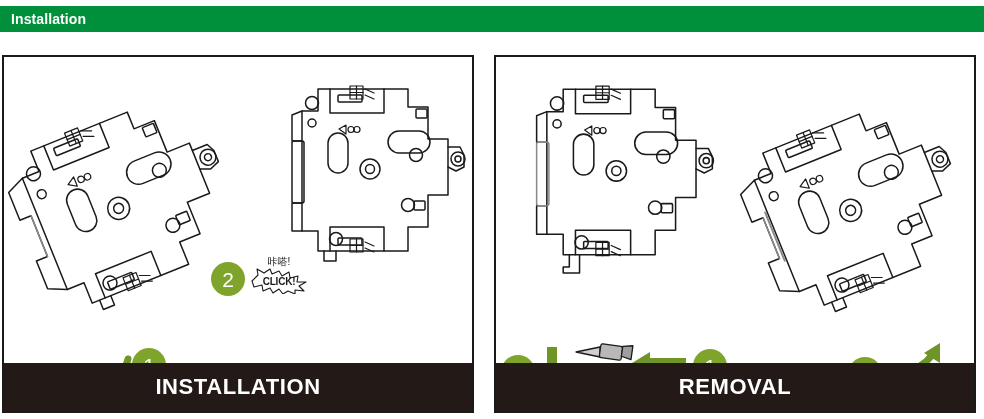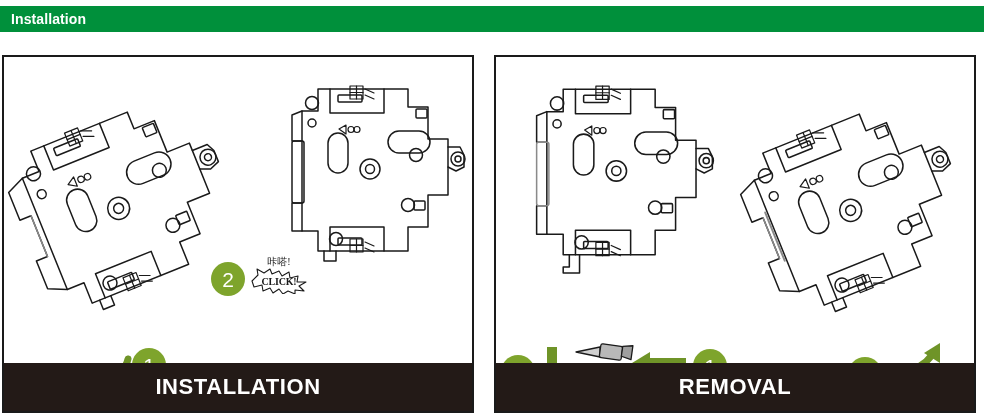--- a/index.html
+++ b/index.html
@@ -156,21 +156,21 @@
     </div>
 
     <div class="badge" style="left:128px;top:291px;">
       <span>1</span>
     </div>
 
     <div class="badge" style="left:207px;top:205px;">
       <span>2</span>
     </div>
 
-    <div class="click-annot" style="left:243px;top:200px;font-family:Liberation Serif, serif;">
+    <div class="click-annot" style="left:243px;top:200px;">
       <div class="cn">咔嗒!</div>
       <div class="burst-wrap">
         <svg width="64" height="26" viewBox="0 0 64 26">
           <path d="M5 13 L11 7 L10 1 L17 5 L23 1 L25 6 L32 3 L35 8 L42 4 L43 10 L51 8
                    L50 14 L59 14 L52 18 L57 23 L48 22 L48 26 L41 23 L36 26 L32 21 L26 25
                    L23 20 L16 23 L15 17 L7 19 Z" fill="#ffffff" stroke="#1a1a1a" stroke-width="1.1" stroke-linejoin="round"></path>
         </svg>
         <div class="burst-label">CLICK!</div>
       </div>
     </div>

